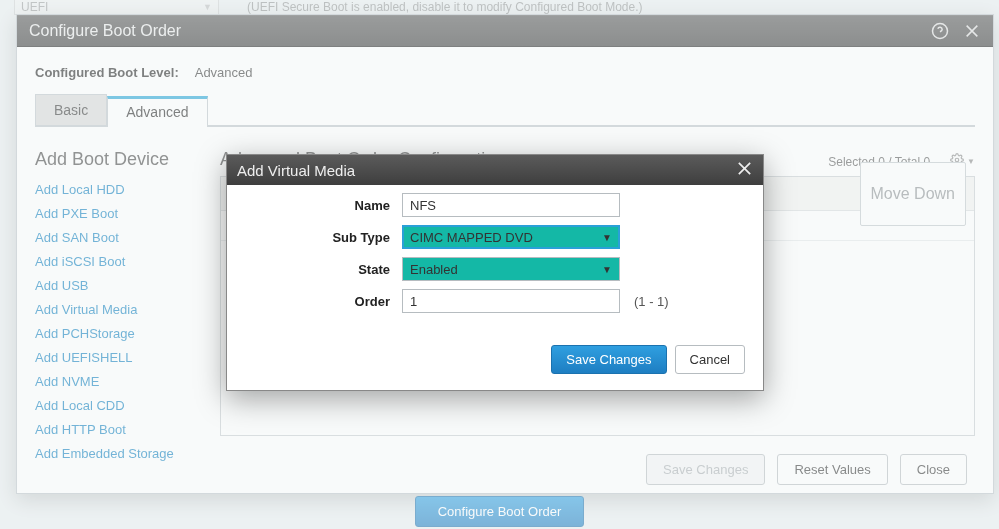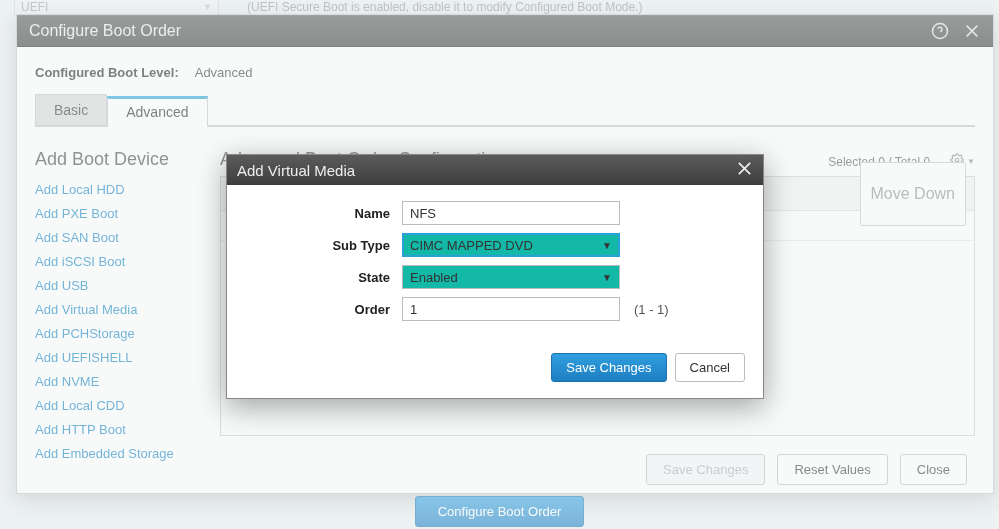--- a/index.html
+++ b/index.html
@@ -134,21 +134,21 @@
     z-index:50;
   }
   .inner-header {
     height:30px;
     background:linear-gradient(#5b5b5b,#3e3e3e);
     color:#eee; display:flex; align-items:center; justify-content:space-between;
     padding:0 10px; font-size:15px;
   }
   .inner-header .x { cursor:pointer; }
   .inner-header .x svg { width:17px; height:17px; }
-  .inner-body { padding:16px 22px 16px 0; }
+  .inner-body { padding:8px 22px 16px 0; }
   .form-row { display:flex; align-items:center; margin-bottom:8px; }
   .form-row .flabel {
     width:175px; text-align:right; padding-right:12px;
     font-weight:bold; color:#222; font-size:13px;
   }
   .form-row .fcontrol { flex:0 0 218px; }
   .form-row input[type=text] {
     width:100%; height:24px; border:1px solid #b6bcc0;
     padding:0 7px; font-size:13px; color:#333;
     outline:none;

